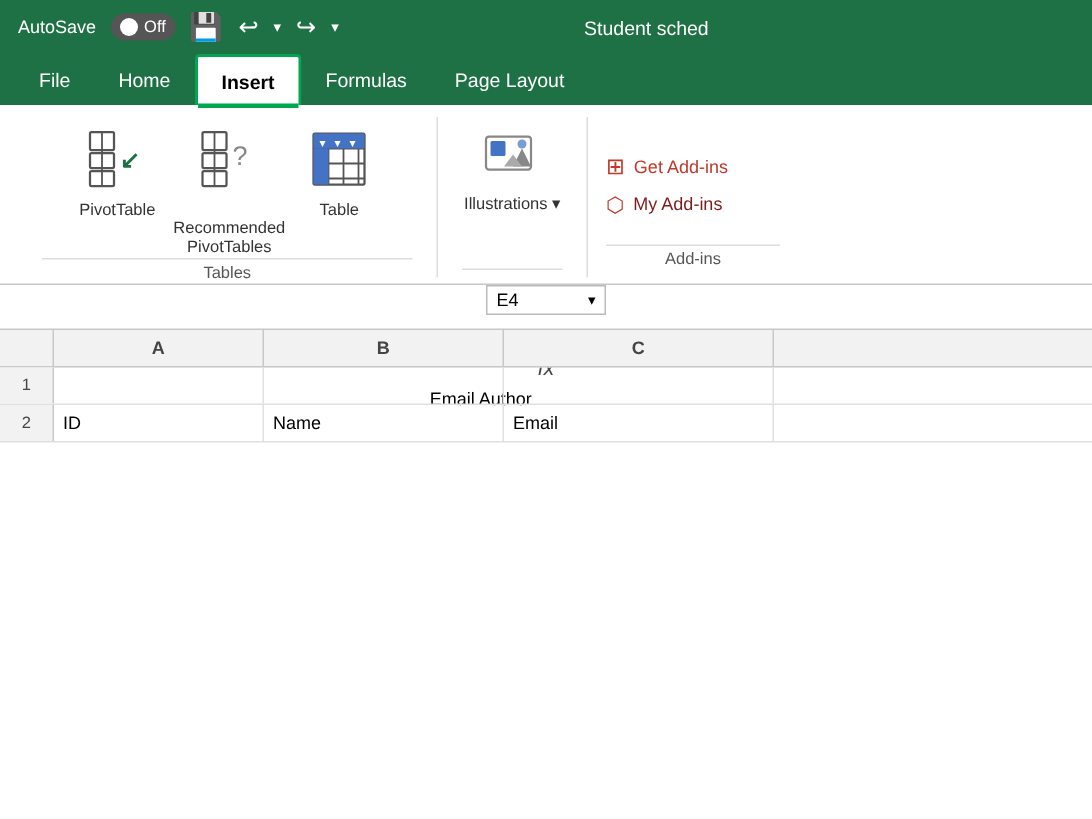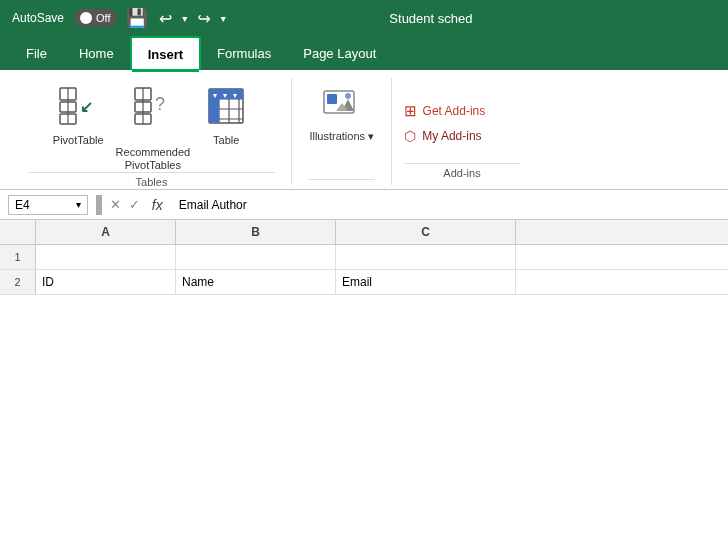--- a/index.html
+++ b/index.html
@@ -160,20 +160,21 @@
 
     
     .formula-bar {
       background: #fff;
       border-bottom: 1px solid #c8c8c8;
       display: flex;
       align-items: center;
       height: 30px;
       padding: 0 8px;
       gap: 4px;
+      flex-direction: column;
     }
     .cell-reference {
       width: 80px;
       font-size: 12px;
       border: 1px solid #bbb;
       padding: 2px 6px;
       background: #fff;
       display: flex;
       align-items: center;
       justify-content: space-between;

